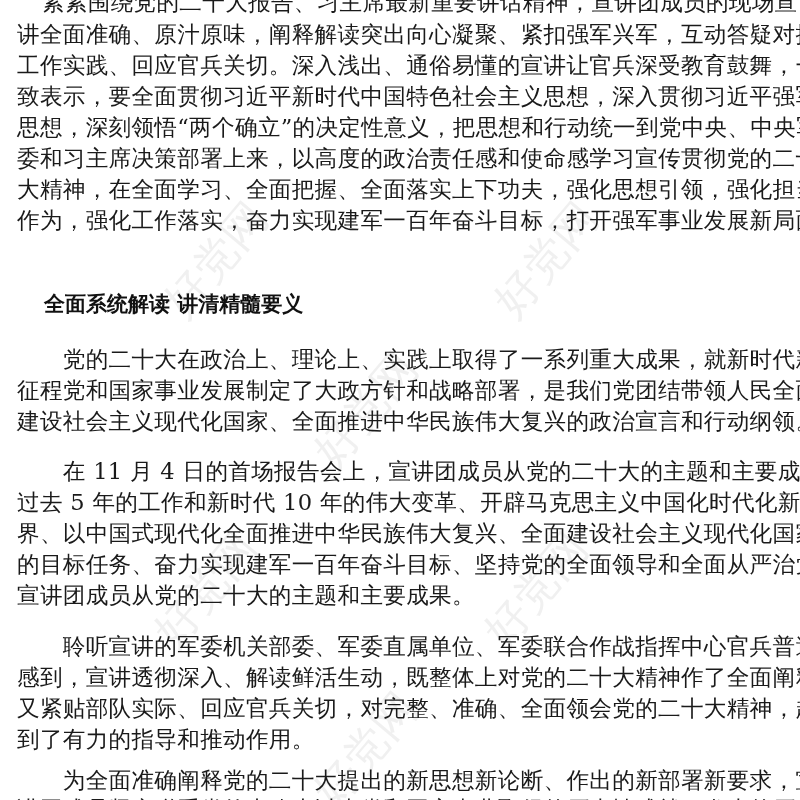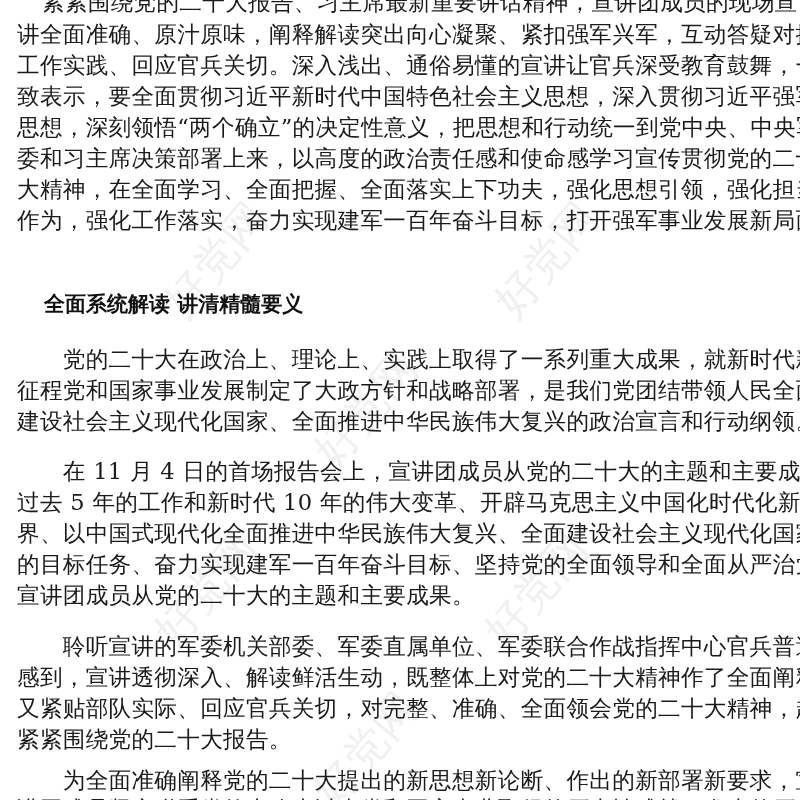--- a/index.html
+++ b/index.html
@@ -90,21 +90,21 @@
     <div class="line" style="top:489px;">过去 5 年的工作和新时代 10 年的伟大变革、开辟马克思主义中国化时代化新境</div>
     <div class="line" style="top:520px;">界、以中国式现代化全面推进中华民族伟大复兴、全面建设社会主义现代化国家</div>
     <div class="line" style="top:551px;">的目标任务、奋力实现建军一百年奋斗目标、坚持党的全面领导和全面从严治党</div>
     <div class="line" style="top:582px;">宣讲团成员从党的二十大的主题和主要成果。</div>
   </div>
 
   <div>
     <div class="line" style="top:633px;">　　聆听宣讲的军委机关部委、军委直属单位、军委联合作战指挥中心官兵普遍</div>
     <div class="line" style="top:664px;">感到，宣讲透彻深入、解读鲜活生动，既整体上对党的二十大精神作了全面阐释，</div>
     <div class="line" style="top:695px;">又紧贴部队实际、回应官兵关切，对完整、准确、全面领会党的二十大精神，起</div>
-    <div class="line" style="top:726px;">紧紧围绕党的二十大报告。</div>
+    <div class="line" style="top:726px;">到了有力的指导和推动作用。</div>
   </div>
 
   <div>
     <div class="line" style="top:767px;">　　为全面准确阐释党的二十大提出的新思想新论断、作出的新部署新要求，宣</div>
     <div class="line" style="top:796px;">讲团成员紧密联系党的十八大以来党和国家事业取得的历史性成就、发生的历史</div>
   </div>
 
 </div>
 
 </body></html>

